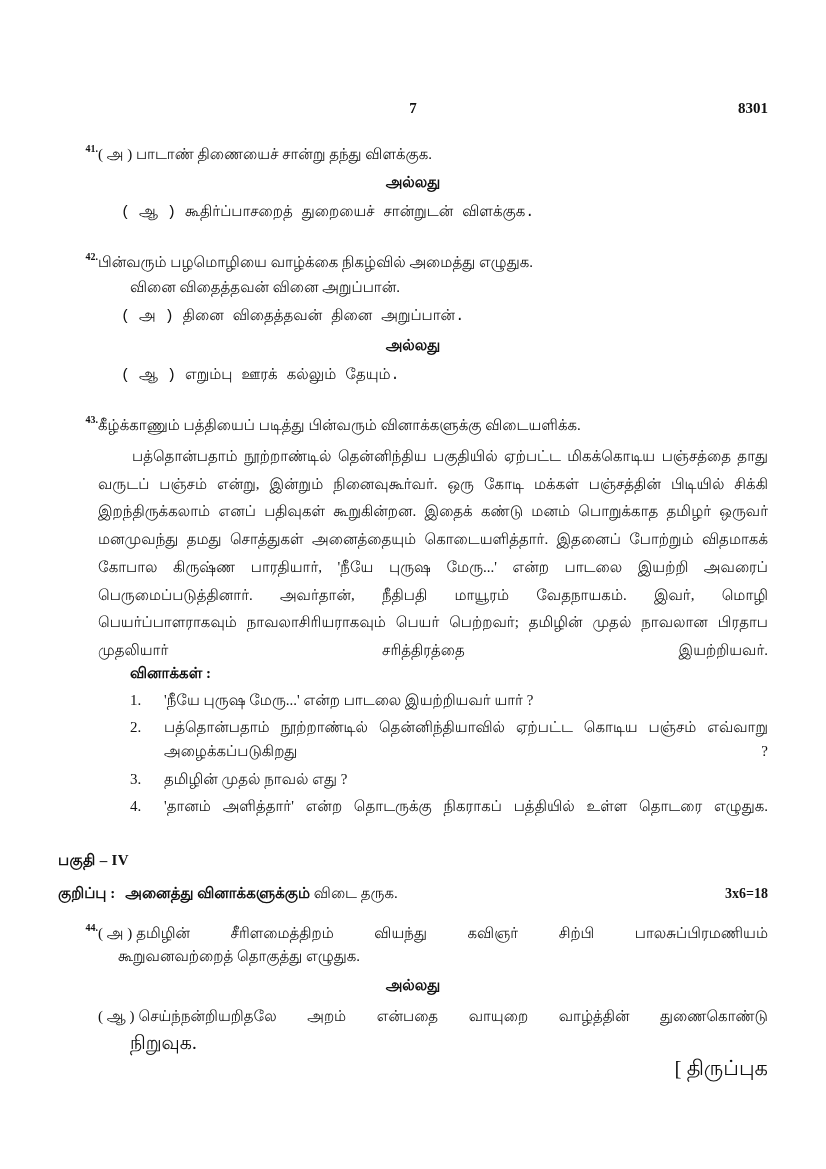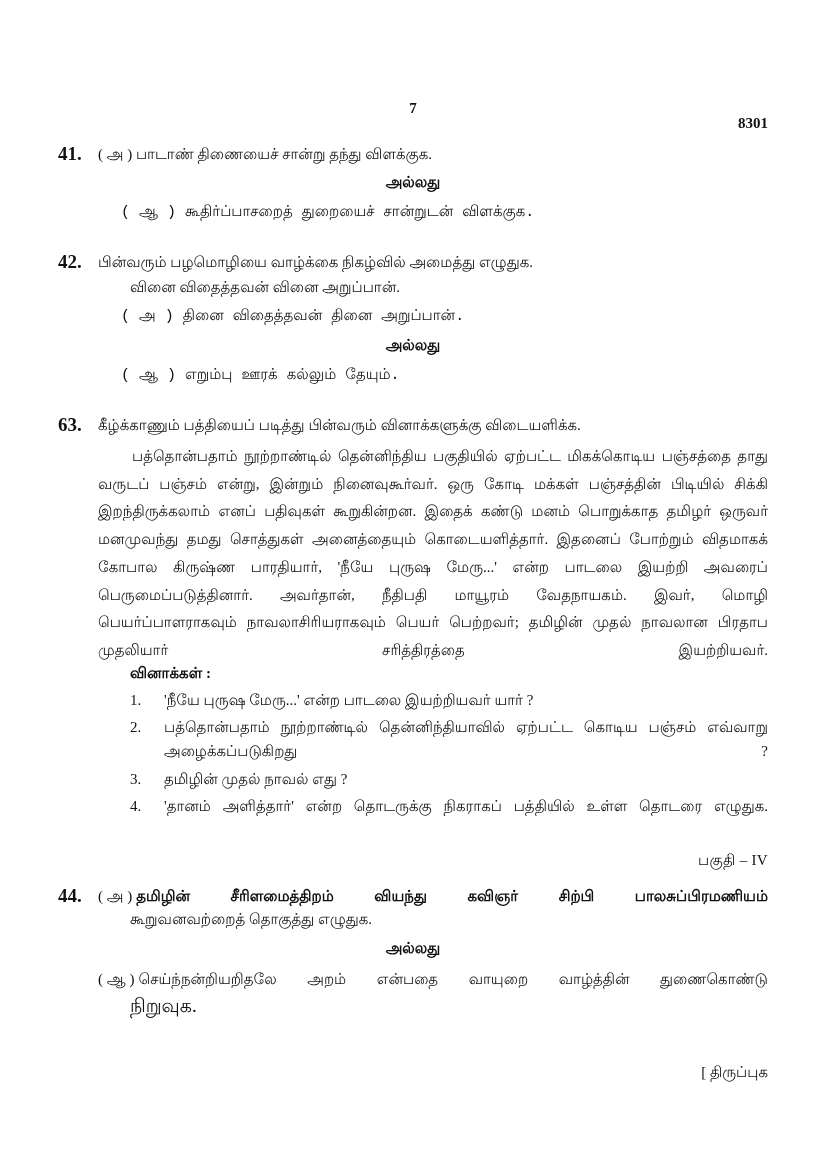--- a/index.html
+++ b/index.html
@@ -28,37 +28,38 @@
     font-weight: bold;
     font-size: 15px;
     margin-bottom: 26px;
   }
   .header .page-no {
     font-family: "Liberation Serif", serif;
   }
   .header .code {
     position: absolute;
     right: 0;
-    top: 15px;
+    top: 0;
     font-weight: bold;
     font-size: 15px;
   }
   .qblock {
     margin-bottom: 16px;
   }
   .row {
     display: flex;
     align-items: flex-start;
   }
   .qnum {
     font-weight: bold;
-    font-size: 19px;
+    font-size: 10px;
     width: 40px;
     flex: 0 0 40px;
     font-family: "Liberation Serif", serif;
+    text-align: right;
   }
   .qbody {
     flex: 1 1 auto;
     font-size: 15px;
     line-height: 1.55;
   }
   .sub {
     font-size: 15px;
     line-height: 1.6;
   }
@@ -106,22 +107,22 @@
   }
   .qlist .li .n {
     width: 34px;
     flex: 0 0 34px;
   }
   .qlist .li .t {
     flex: 1 1 auto;
     text-align: justify;
   }
   .part-title {
-    text-align: right;
-    font-weight: normal;
+    text-align: left;
+    font-weight: bold;
     font-size: 15px;
     margin-top: 34px;
     margin-bottom: 14px;
     letter-spacing: 0.3px;
   }
   .note-row {
     display: flex;
     align-items: flex-start;
     position: relative;
     margin-bottom: 18px;
@@ -164,21 +165,21 @@
   }
   .cont-line {
     margin-left: 72px;
     font-size: 19px;
     line-height: 1.62;
   }
   .turnover {
     position: absolute;
     right: 58px;
     bottom: 86px;
-    font-size: 15px;
+    font-size: 21px;
   }
   .spread {
     text-align: justify;
     text-align-last: justify;
   }
 </style>
 </head>
 <body>
 
 <div class="page">
@@ -203,21 +204,21 @@
       <div class="qbody">பின்வரும் பழமொழியை வாழ்க்கை நிகழ்வில் அமைத்து எழுதுக.</div>
     </div>
     <div class="sub indent2">வினை விதைத்தவன் வினை அறுப்பான்.</div>
     <div class="sub indent1" style="margin-top:6px;">( அ ) தினை விதைத்தவன் தினை அறுப்பான்.</div>
     <div class="center">அல்லது</div>
     <div class="sub indent1">( ஆ ) எறும்பு ஊரக் கல்லும் தேயும்.</div>
   </div>
 
   <div class="qblock" style="margin-top:26px;">
     <div class="row">
-      <div class="qnum">63.</div>
+      <div class="qnum">43.</div>
       <div class="qbody">கீழ்க்காணும் பத்தியைப் படித்து பின்வரும் வினாக்களுக்கு விடையளிக்க.</div>
     </div>
     <div class="para spread"><span class="first"></span><span>பத்தொன்பதாம் நூற்றாண்டில் தென்னிந்திய பகுதியில் ஏற்பட்ட மிகக்கொடிய பஞ்சத்தை தாது வருடப் பஞ்சம் என்று, இன்றும் நினைவுகூர்வர். ஒரு கோடி மக்கள் பஞ்சத்தின் பிடியில் சிக்கி இறந்திருக்கலாம் எனப் பதிவுகள் கூறுகின்றன. இதைக் கண்டு மனம் பொறுக்காத தமிழர் ஒருவர் மனமுவந்து தமது சொத்துகள் அனைத்தையும் கொடையளித்தார். இதனைப் போற்றும் விதமாகக் கோபால கிருஷ்ண பாரதியார், 'நீயே புருஷ மேரு...' என்ற பாடலை இயற்றி அவரைப் பெருமைப்படுத்தினார். அவர்தான், நீதிபதி மாயூரம் வேதநாயகம். இவர், மொழி பெயர்ப்பாளராகவும் நாவலாசிரியராகவும் பெயர் பெற்றவர்; தமிழின் முதல் நாவலான பிரதாப முதலியார் சரித்திரத்தை இயற்றியவர்.</span></div>
 
     <div class="subhead">வினாக்கள் :</div>
 
     <div class="qlist">
       <div class="li">
         <div class="n">1.</div>
         <div class="t">'நீயே புருஷ மேரு...' என்ற பாடலை இயற்றியவர் யார் ?</div>
@@ -232,30 +233,35 @@
       </div>
       <div class="li">
         <div class="n">4.</div>
         <div class="t spread">'தானம் அளித்தார்' என்ற தொடருக்கு நிகராகப் பத்தியில் உள்ள தொடரை எழுதுக.</div>
       </div>
     </div>
   </div>
 
   <div class="part-title">பகுதி – IV</div>
 
+  <div class="note-row">
+    <span class="note-label">குறிப்பு :</span>
+    <span class="note-text"><span class="b">அனைத்து வினாக்களுக்கும்</span> <span>விடை தருக.</span></span>
+    <span class="marks">3x6=18</span>
+  </div>
 
   <div class="qblock">
     <div class="row">
       <div class="qnum">44.</div>
       <div class="qbody">
         <div class="spread" style="display:flex;">
           <span style="flex:0 0 auto;">( அ )</span>
-          <span class="spread" style="flex:1 1 auto; margin-left:4px;font-weight:bold;">தமிழின் சீரிளமைத்திறம் வியந்து கவிஞர் சிற்பி பாலசுப்பிரமணியம்</span>
+          <span class="spread" style="flex:1 1 auto; margin-left:4px;">தமிழின் சீரிளமைத்திறம் வியந்து கவிஞர் சிற்பி பாலசுப்பிரமணியம்</span>
         </div>
-        <div style="margin-left:32px;">கூறுவனவற்றைத் தொகுத்து எழுதுக.</div>
+        <div style="margin-left:20px;">கூறுவனவற்றைத் தொகுத்து எழுதுக.</div>
       </div>
     </div>
     <div class="center">அல்லது</div>
     <div class="sub-row">
       <span class="tag">( ஆ )</span>
       <span class="txt spread">செய்ந்நன்றியறிதலே அறம் என்பதை வாயுறை வாழ்த்தின் துணைகொண்டு</span>
     </div>
     <div class="cont-line">நிறுவுக.</div>
   </div>
 

